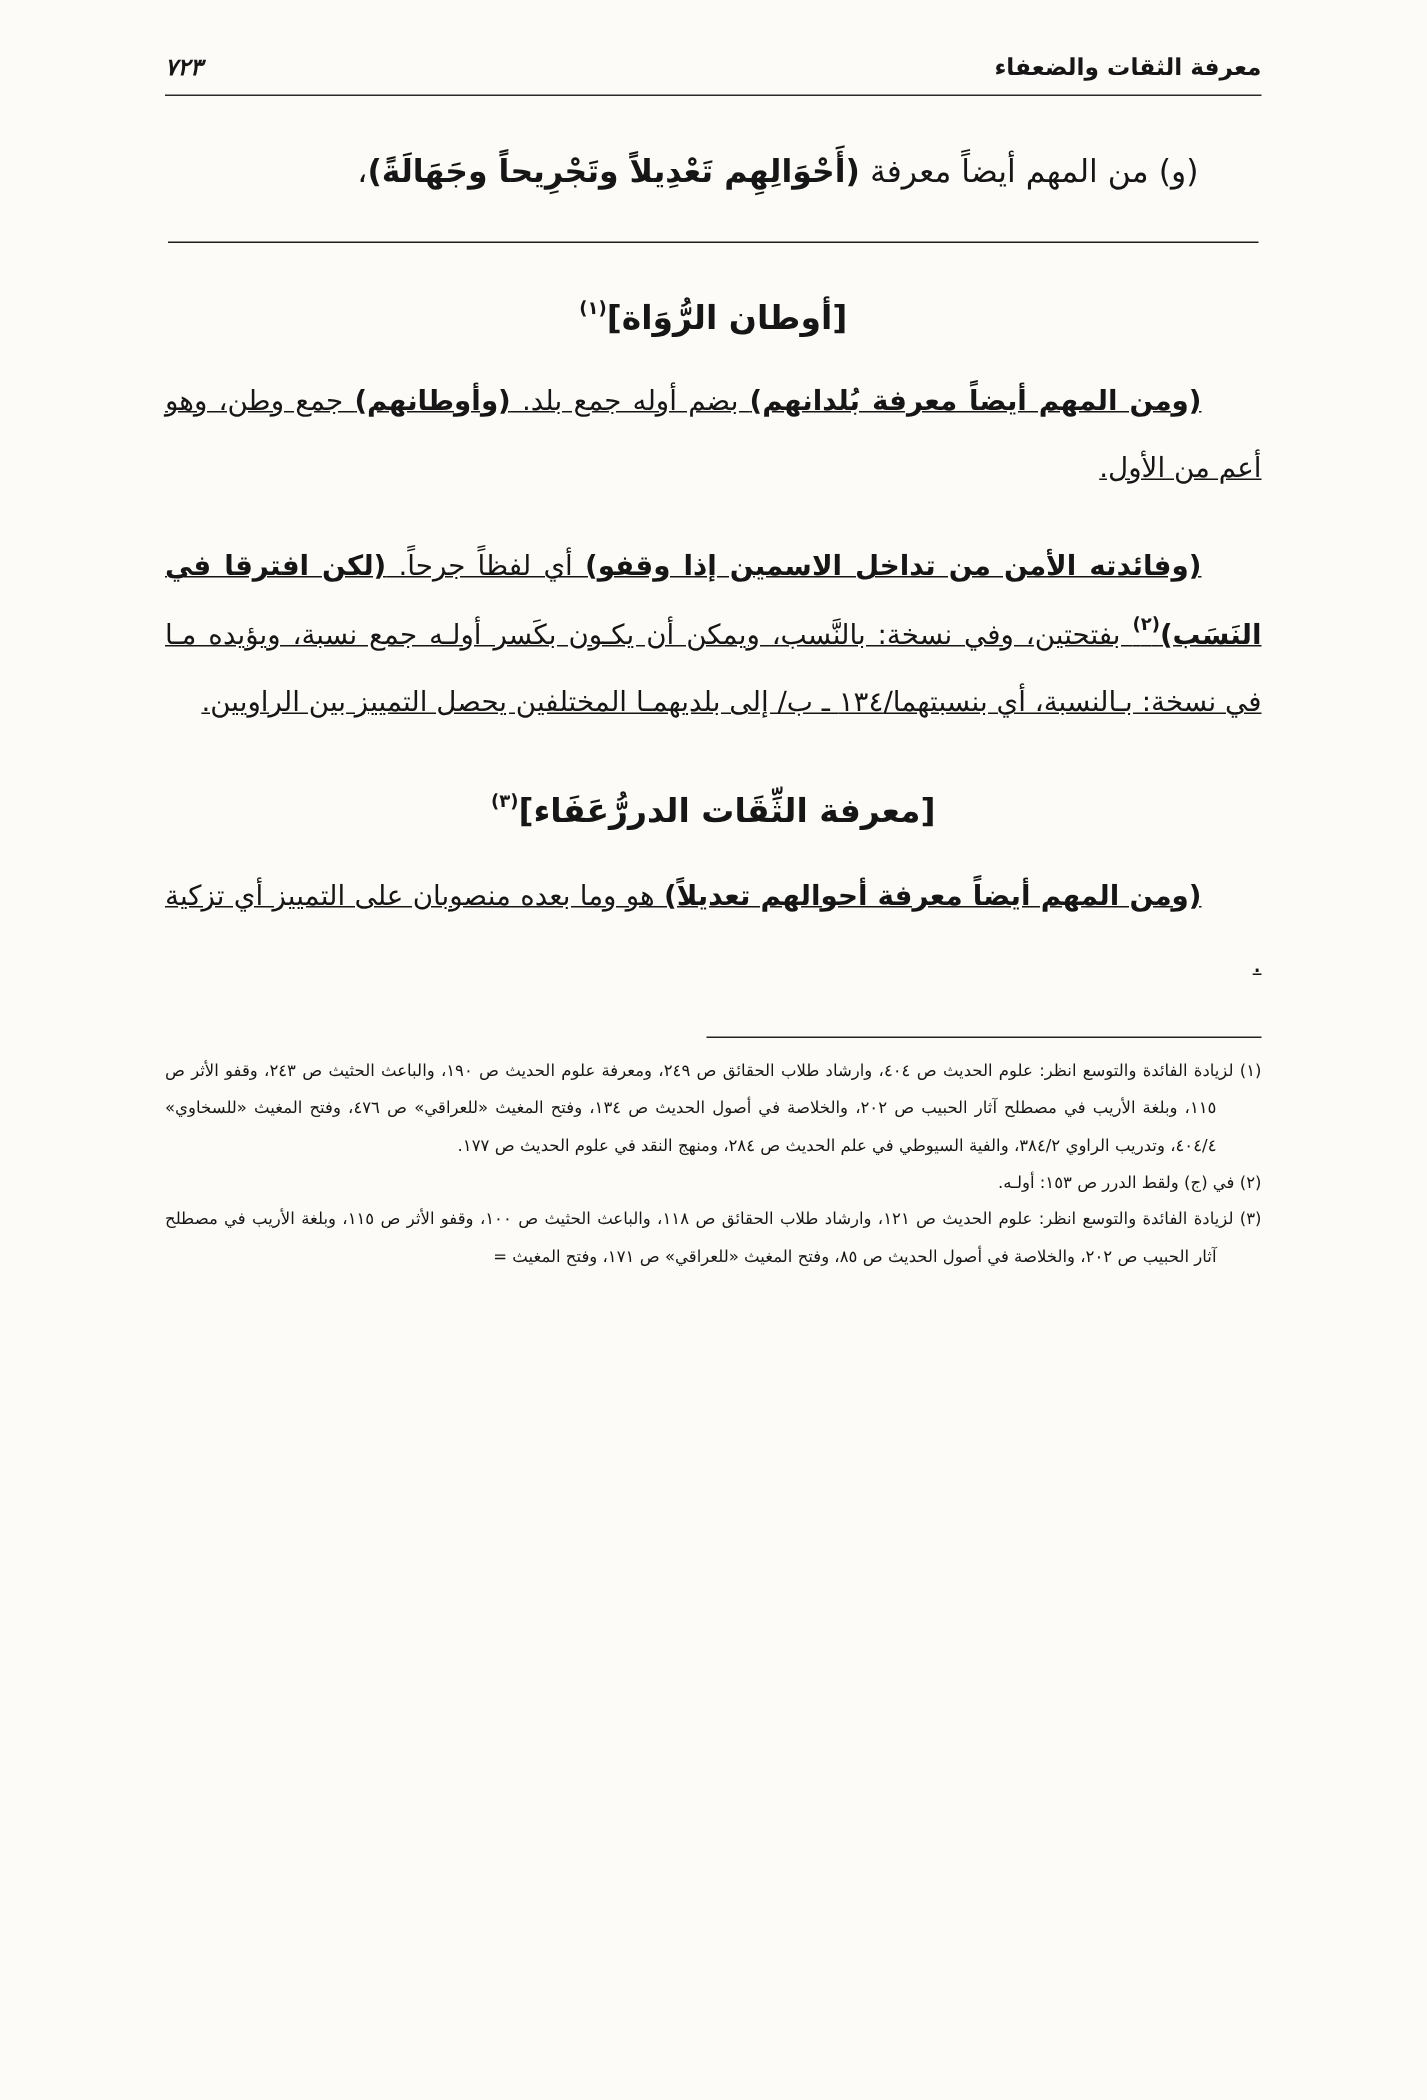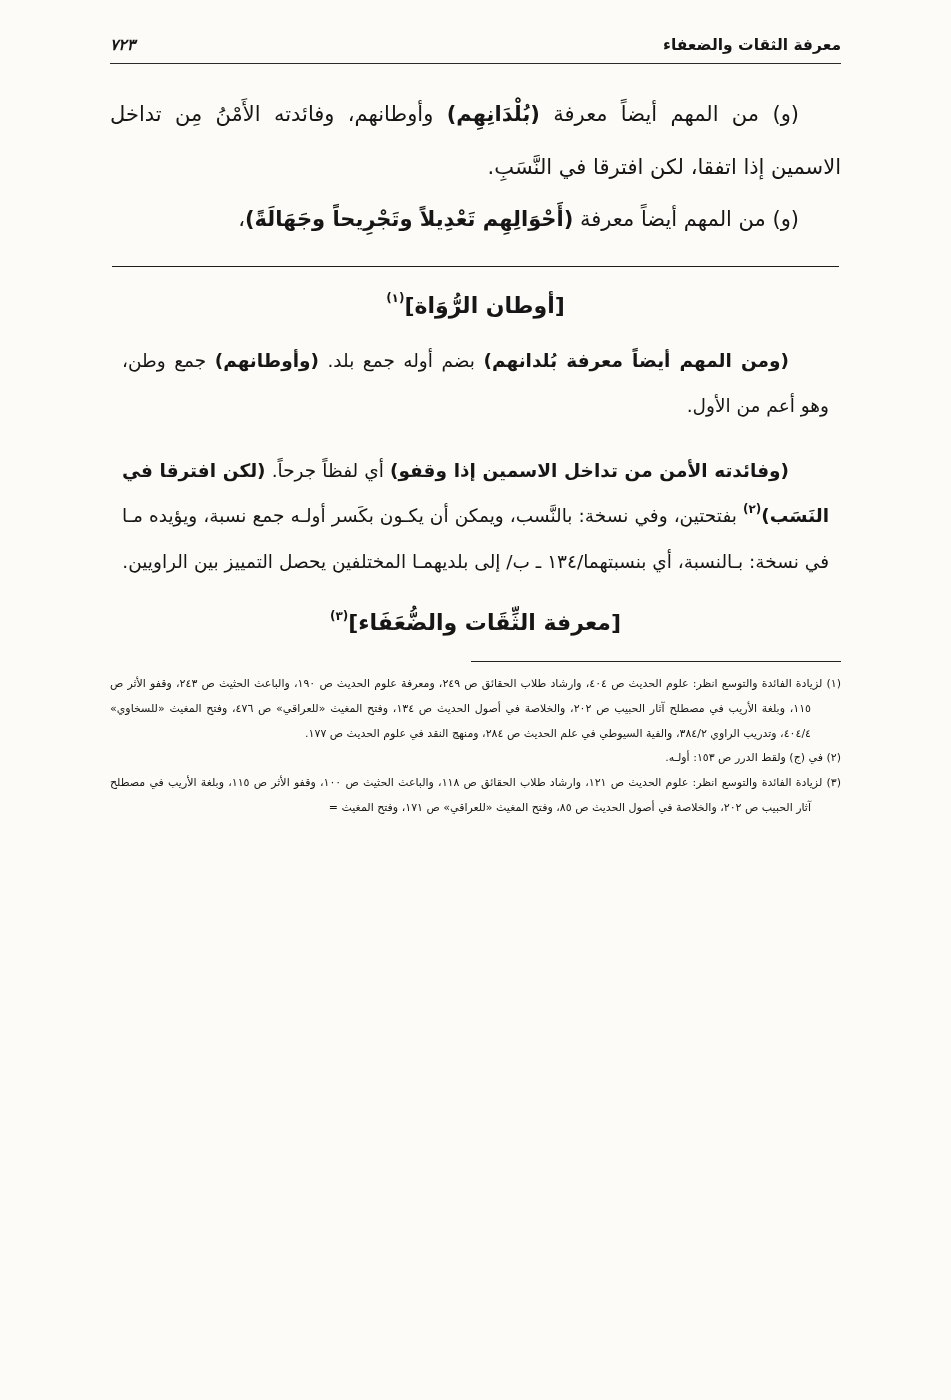--- a/index.html
+++ b/index.html
@@ -17,24 +17,24 @@
     display: flex; justify-content: space-between; align-items: flex-end;
     font-size: 15.5px; font-weight: bold;
     padding-bottom: 9px;
     border-bottom: 1.6px solid #2b2b2b;
   }
   .page-number { letter-spacing: 1px; font-style: italic; }
   .matn { margin-top: 24px; font-size: 21px; line-height: 2.5; text-align: justify; }
   .matn p { margin: 0; text-indent: 42px; }
   .matn b, .commentary b, .section-heading { font-weight: bold; }
   .matn-rule { border: none; border-top: 1.6px solid #1e1e1e; margin: 20px 2px 0; }
-  .section-heading { margin: 26px 0 0; text-align: center; font-size: 22px; }
+  .section-heading { margin: 38px 0 0; text-align: center; font-size: 22px; }
   .commentary {
     font-size: 18.5px; line-height: 2.45; text-align: justify;
-    margin: 20px 12px 0; text-indent: 40px;
+    margin: 20px 0 0; text-indent: 40px; text-decoration: underline;
   }
   .commentary.tight { margin-top: 16px; }
   sup.note-ref { font-size: 12px; font-weight: bold; position: relative; top: -2px; }
   .footnotes { margin-top: 26px; }
   .fn-rule { width: 370px; border-top: 1.4px solid #222; margin: 0 0 10px; }
   .footnote {
     font-size: 11px; line-height: 2.25; text-align: justify;
     margin: 0; padding-right: 30px; text-indent: -30px;
   }
 </style>
@@ -42,34 +42,34 @@
 <body>
 
 <div class="page">
 
   <header class="page-header">
     <span class="running-title">معرفة الثقات والضعفاء</span>
     <span class="page-number">٧٢٣</span>
   </header>
 
   <section class="matn">
-    <p class="matn-p"><span>(و) من المهم أيضاً معرفة </span><b>(بُلْدَانِهِم)</b><span> وأوطانهم، وفائدته الأَمْنُ مِن تداخل الاسمين إذا اتفقا، لكن افترقا في النَّسَبِ.</span></p>
     <p class="matn-p"><span>(و) من المهم أيضاً معرفة </span><b>(أَحْوَالِهِم تَعْدِيلاً وتَجْرِيحاً وجَهَالَةً)</b><span>،</span></p>
   </section>
 
   <hr class="matn-rule">
 
   <h2 class="section-heading"><span>[أوطان الرُّوَاة]</span><sup class="note-ref">(١)</sup></h2>
 
   <p class="commentary"><b>(ومن المهم أيضاً معرفة بُلدانهم)</b><span> بضم أوله جمع بلد. </span><b>(وأوطانهم)</b><span> جمع وطن، وهو أعم من الأول.</span></p>
 
   <p class="commentary"><b>(وفائدته الأمن من تداخل الاسمين إذا وقفو)</b><span> أي لفظاً جرحاً. </span><b>(لكن افترقا في النَسَب)</b><sup class="note-ref">(٢)</sup><span> بفتحتين، وفي نسخة: بالنَّسب، ويمكن أن يكـون بكَسر أولـه جمع نسبة، ويؤيده مـا في نسخة: بـالنسبة، أي بنسبتهما/١٣٤ ـ ب/ إلى بلديهمـا المختلفين يحصل التمييز بين الراويين.</span></p>
 
-  <h2 class="section-heading"><span>[معرفة الثِّقَات والضُّعَفَاء]</span><sup class="note-ref">(٣)</sup></h2>
+  <h2 class="section-heading"><span>[معرفة الثِّقَات الدررُّعَفَاء]</span><sup class="note-ref">(٣)</sup></h2>
 
+  <p class="commentary"><b>(ومن المهم أيضاً معرفة أحوالهم تعديلاً)</b><span> هو وما بعده منصوبان على التمييز أي تزكية .</span></p>
 
 
   <footer class="footnotes">
     <div class="fn-rule"></div>
     <p class="footnote"><span>(١)</span><span> لزيادة الفائدة والتوسع انظر: علوم الحديث ص ٤٠٤، وارشاد طلاب الحقائق ص ٢٤٩، ومعرفة علوم الحديث ص ١٩٠، والباعث الحثيث ص ٢٤٣، وقفو الأثر ص ١١٥، وبلغة الأريب في مصطلح آثار الحبيب ص ٢٠٢، والخلاصة في أصول الحديث ص ١٣٤، وفتح المغيث «للعراقي» ص ٤٧٦، وفتح المغيث «للسخاوي» ٤٠٤/٤، وتدريب الراوي ٣٨٤/٢، والفية السيوطي في علم الحديث ص ٢٨٤، ومنهج النقد في علوم الحديث ص ١٧٧.</span></p>
     <p class="footnote"><span>(٢)</span><span> في (ج) ولقط الدرر ص ١٥٣: أولـه.</span></p>
     <p class="footnote"><span>(٣)</span><span> لزيادة الفائدة والتوسع انظر: علوم الحديث ص ١٢١، وارشاد طلاب الحقائق ص ١١٨، والباعث الحثيث ص ١٠٠، وقفو الأثر ص ١١٥، وبلغة الأريب في مصطلح آثار الحبيب ص ٢٠٢، والخلاصة في أصول الحديث ص ٨٥، وفتح المغيث «للعراقي» ص ١٧١، وفتح المغيث =</span></p>
   </footer>
 
 </div>

